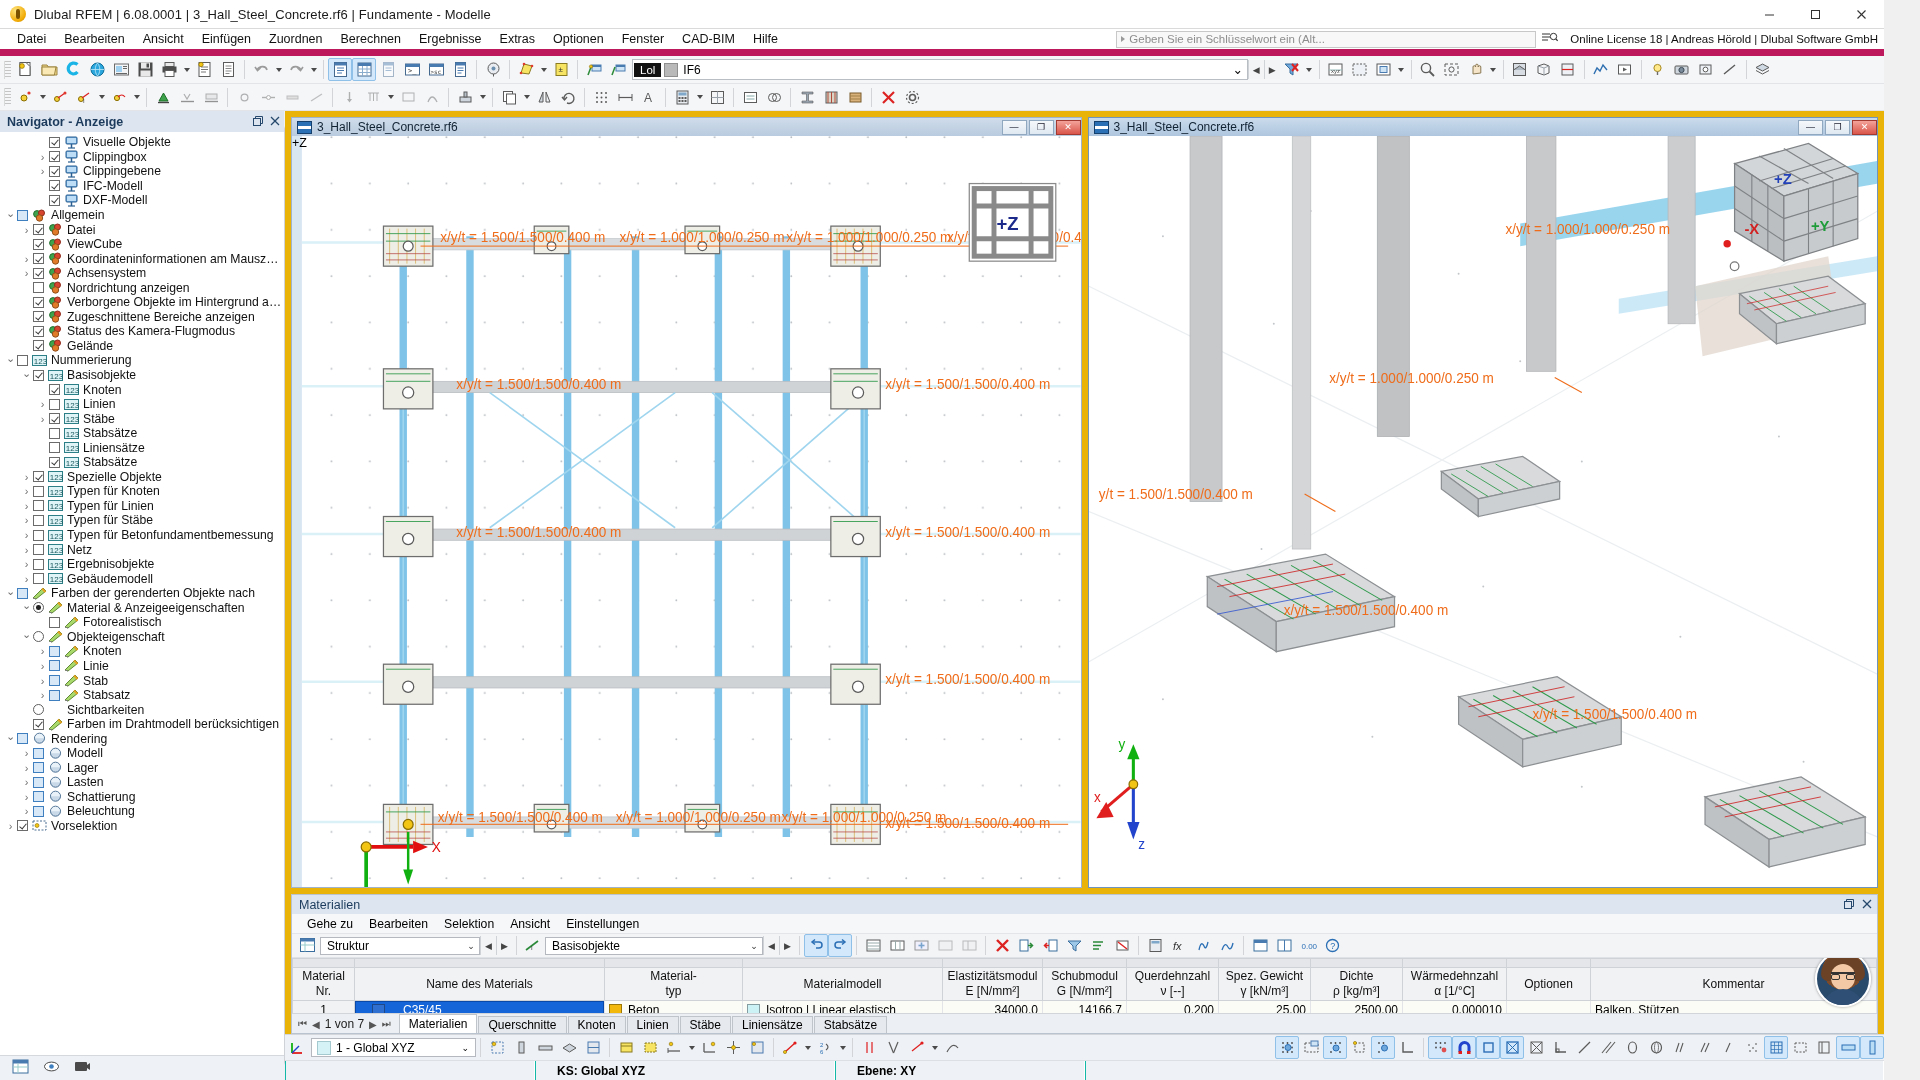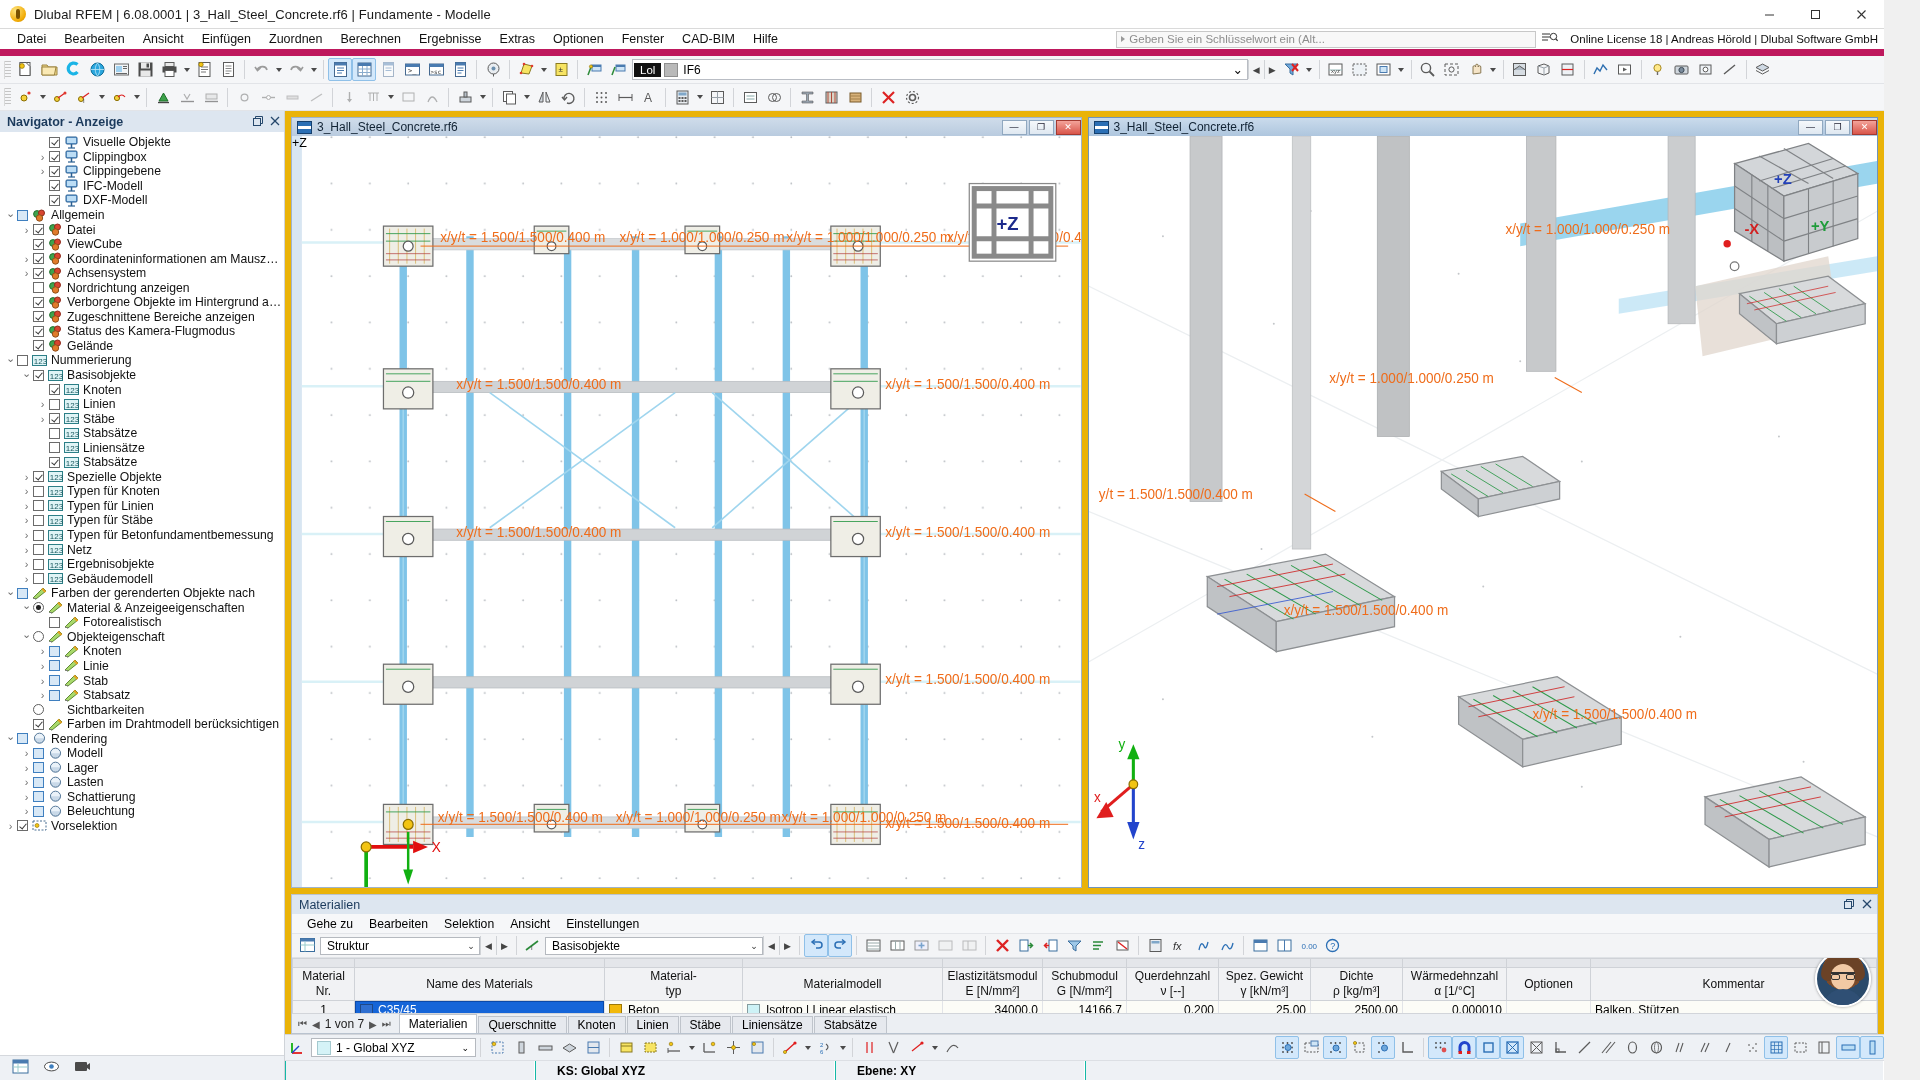--- a/index.html
+++ b/index.html
@@ -58,21 +58,21 @@
   .lolbox .cvd{width:18px;display:flex;align-items:center;justify-content:center;}
   .arrbtn{width:15px;height:19px;display:flex;align-items:center;justify-content:center;border-left:1px solid #cfd2d6;background:#f3f4f6;font-size:9px;color:#444;}
 
   
   .ic{width:17px;height:17px;display:block;}
 
   
   .main{flex:1;display:flex;min-height:0;}
 
   
-  .nav{width:284px;background:#b91c1c;display:flex;flex-direction:column;border-right:1px solid #cfd3d8;}
+  .nav{width:284px;background:#b91c1c;display:flex;flex-direction:column;border-right:1px solid #cfd3d8;border-radius:21px;}
   .navhdr{height:21px;background:#dde6f0;display:flex;align-items:center;padding-left:7px;font-size:12.5px;font-weight:bold;color:#1b3a5c;}
   .navhdr .btns{margin-left:auto;display:flex;padding-right:4px;gap:7px;}
   .navbody{flex:1;overflow:hidden;padding-top:3px;background:#fff;}
   .row{height:14.55px;display:flex;align-items:center;white-space:nowrap;font-size:12.2px;color:#111;}
   .exp{width:13px;text-align:center;color:#6f6f6f;font-size:11px;flex:0 0 13px;}
   .exp.open:before{content:"⌄";position:relative;top:-2px;}
   .exp.closed:before{content:"›";}
   .cb{width:11px;height:11px;border:1px solid #6b6b6b;background:#fff;flex:0 0 11px;margin-right:4px;position:relative;box-sizing:border-box;}
   .cb.ck:after{content:"";position:absolute;left:2.5px;top:0.5px;width:3px;height:6px;border:solid #3b3b3b;border-width:0 1.6px 1.6px 0;transform:rotate(40deg);}
   .cb.blue{border-color:#3f7fbf;background:#d8e8f6;}
@@ -1935,21 +1935,21 @@
                   <th>
                     <div></div>
                     <div>Kommentar</div>
                   </th>
                 </tr>
               </thead>
               <tbody>
                 <tr>
                   <td class="idx">1</td>
                   <td>
-                    <div style="display: flex; align-items: center; gap: 5px; background: rgb(21, 101, 216); color: rgb(255, 255, 255); margin: -1px -4px; padding: 1px 4px; border: 1px solid rgb(11, 73, 168);">
+                    <div style="display: flex; align-items: center; gap: 18px; background: rgb(21, 101, 216); color: rgb(255, 255, 255); margin: -1px -4px; padding: 1px 16px; border: 1px solid rgb(11, 73, 168);">
                       <span class="swatch" style="background: rgb(47, 111, 208);"></span>
                       <span>C35/45</span>
                     </div>
                   </td>
                   <td>
                     <div style="display: flex; align-items: center; gap: 6px;">
                       <span class="swatch" style="background: rgb(242, 185, 12);"></span>
                       <span>Beton</span>
                     </div>
                   </td>

